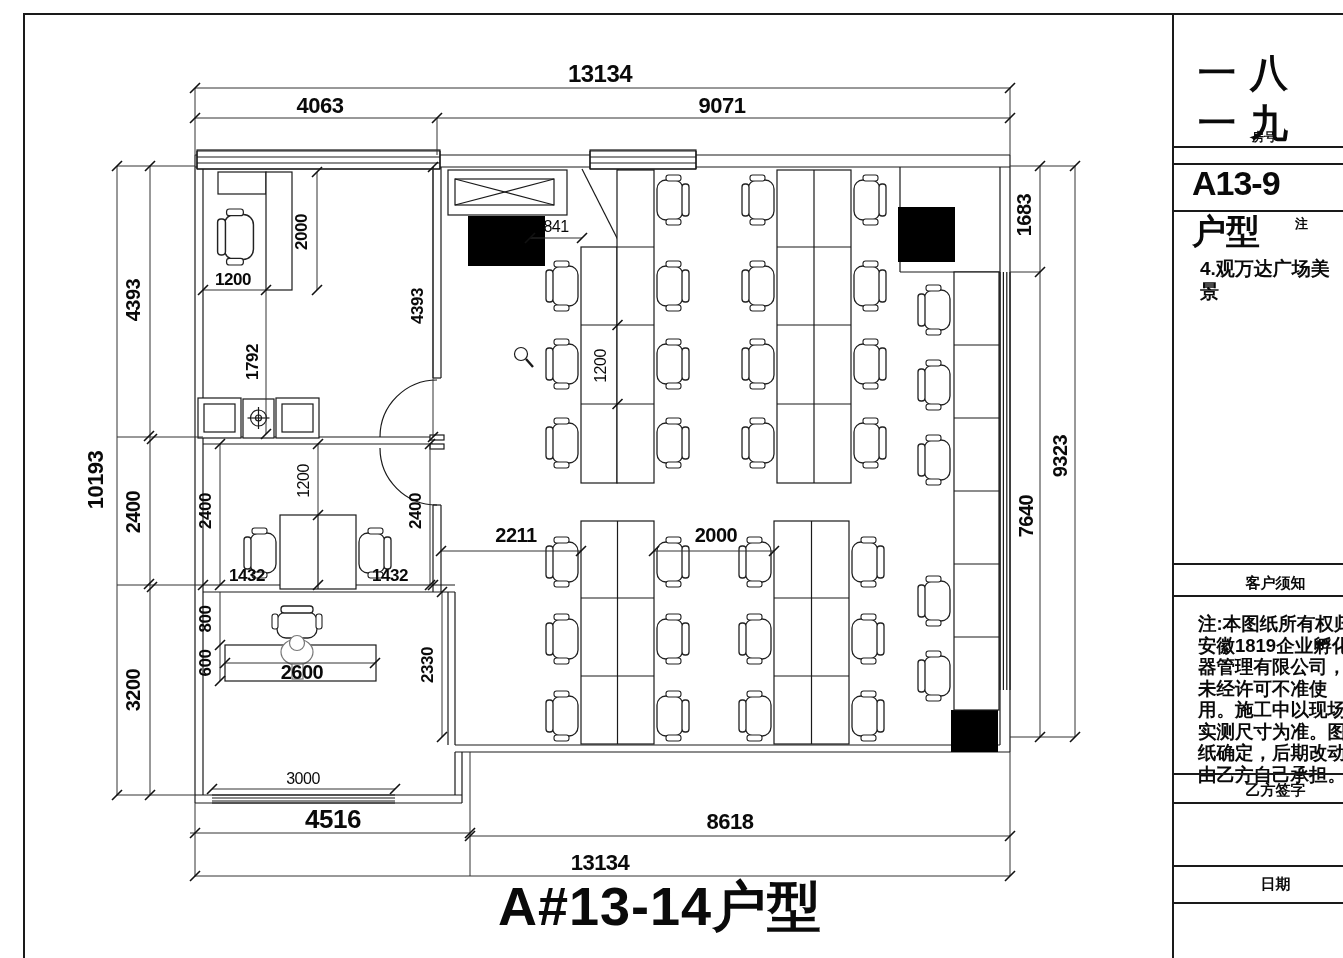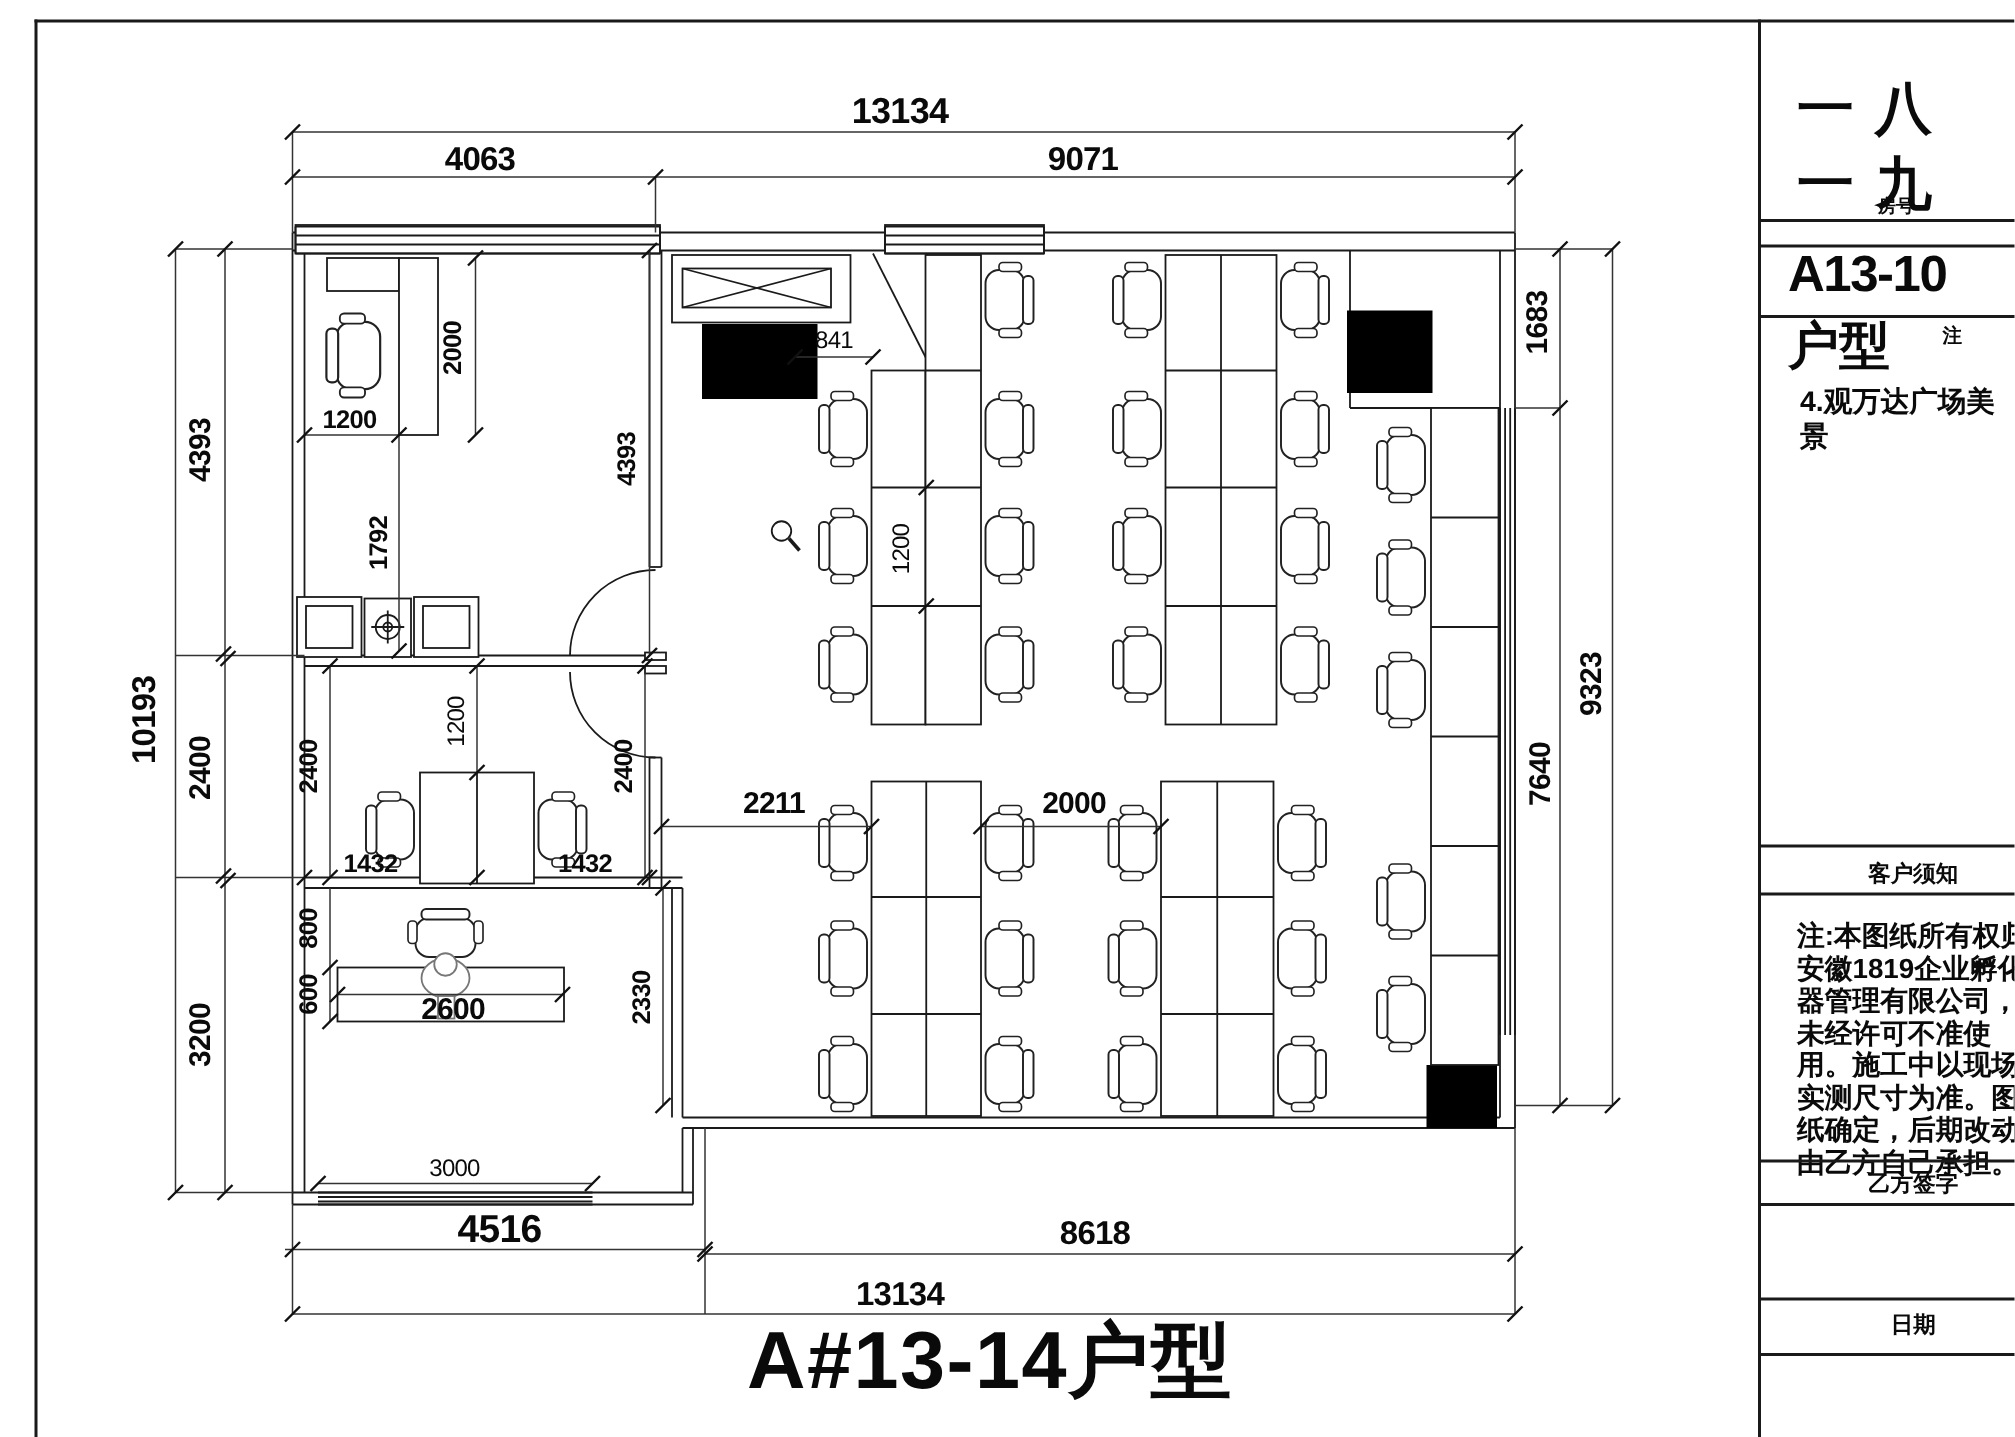--- a/index.html
+++ b/index.html
@@ -456,21 +456,21 @@
   </g>
 
   <text class="title" x="660" y="925" text-anchor="middle">A#13-14户型</text>
 </svg>
 
 <div id="sidebar">
   <div class="sb-text company">一八一九</div>
   <div class="row-line" style="top:133px;"></div>
   <div class="sb-text roomlabel">房号</div>
   <div class="row-line" style="top:150px;"></div>
-  <div class="sb-text roomno">A13-10</div>
+  <div class="sb-text roomno">A13-9</div>
   <div class="row-line" style="top:197px;"></div>
   <div class="sb-text typelabel">户型</div>
   <div class="sb-text typenote">注</div>
   <div class="sb-text feat1">4.观万达广场美景</div>
   <div class="row-line" style="top:550px;"></div>
   <div class="sb-text centerlbl" style="top:561px;">客户须知</div>
   <div class="row-line" style="top:582px;"></div>
   <div class="sb-text notice">注:本图纸所有权归安徽1819企业孵化器管理有限公司，未经许可不准使用。施工中以现场实测尺寸为准。图纸确定，后期改动由乙方自己承担。</div>
   <div class="row-line" style="top:760px;"></div>
   <div class="sb-text centerlbl" style="top:768px;">乙方签字</div>

